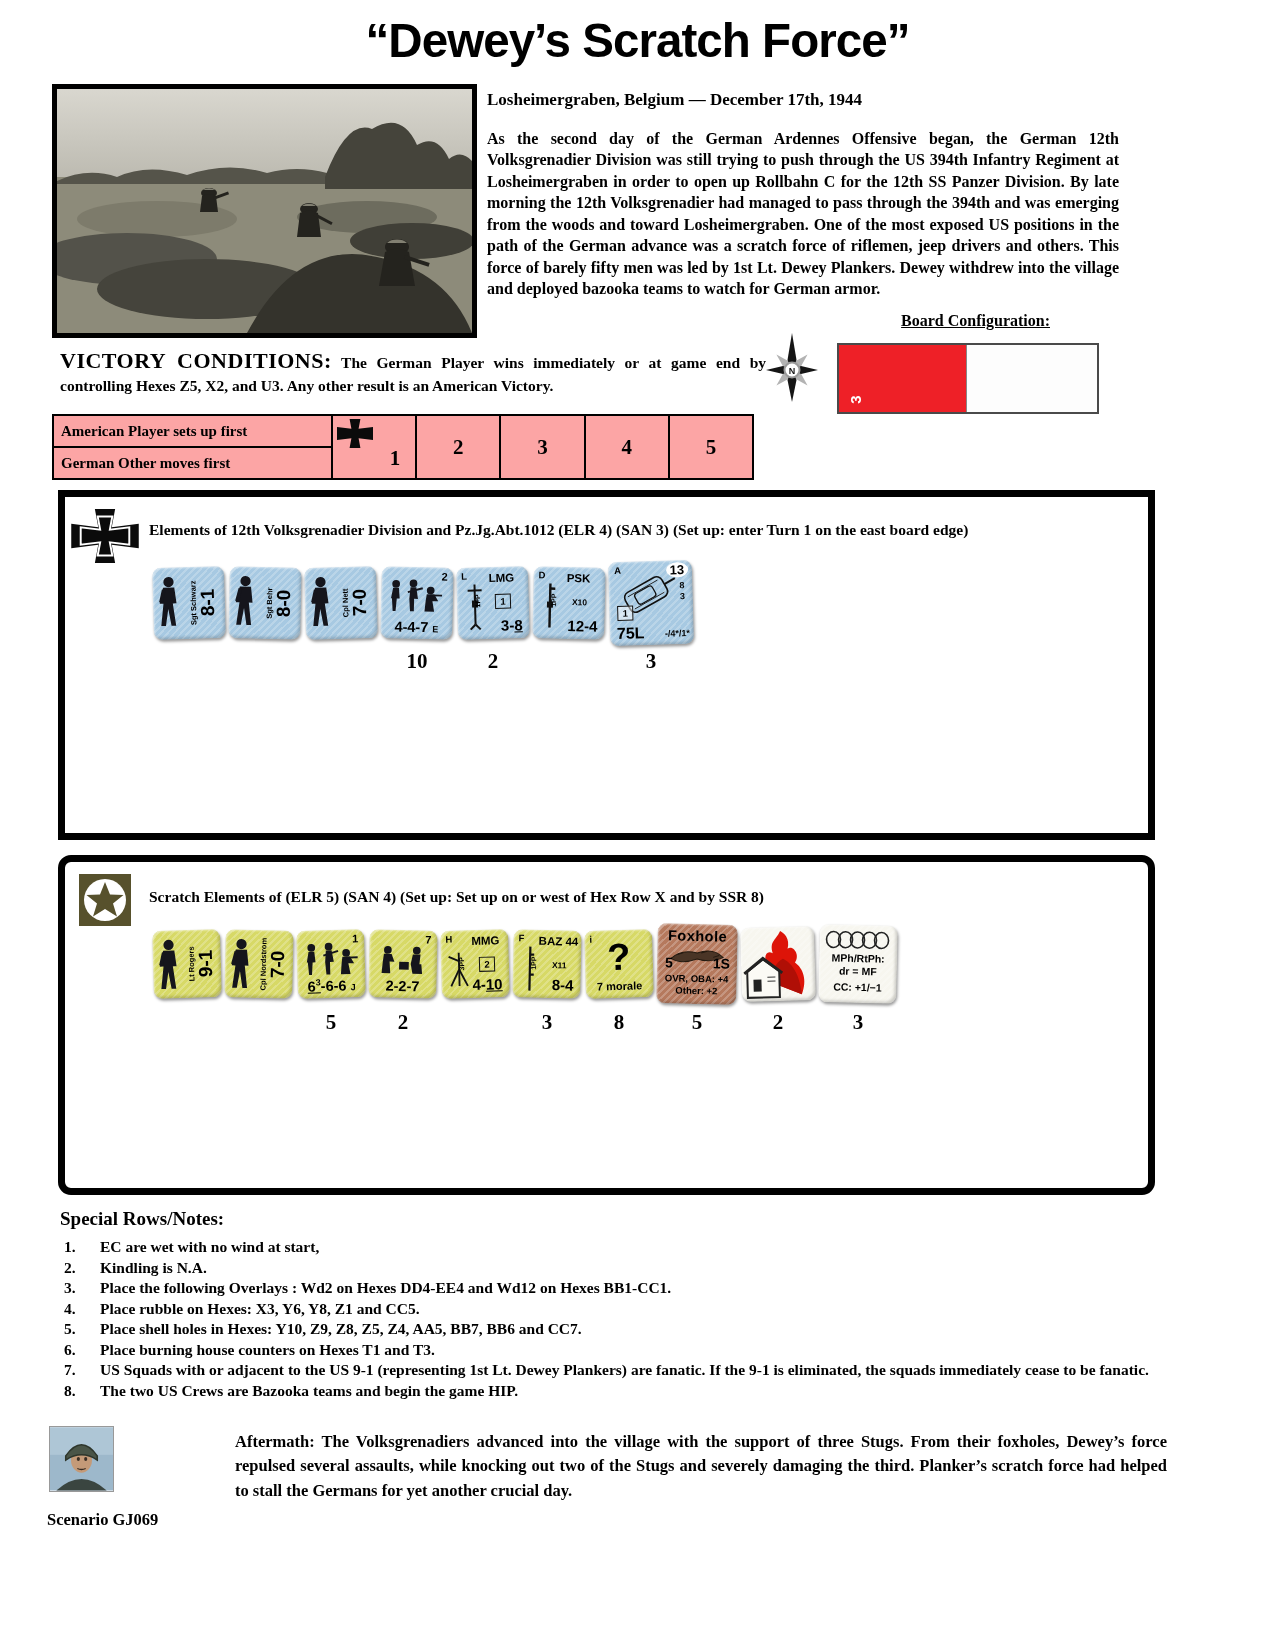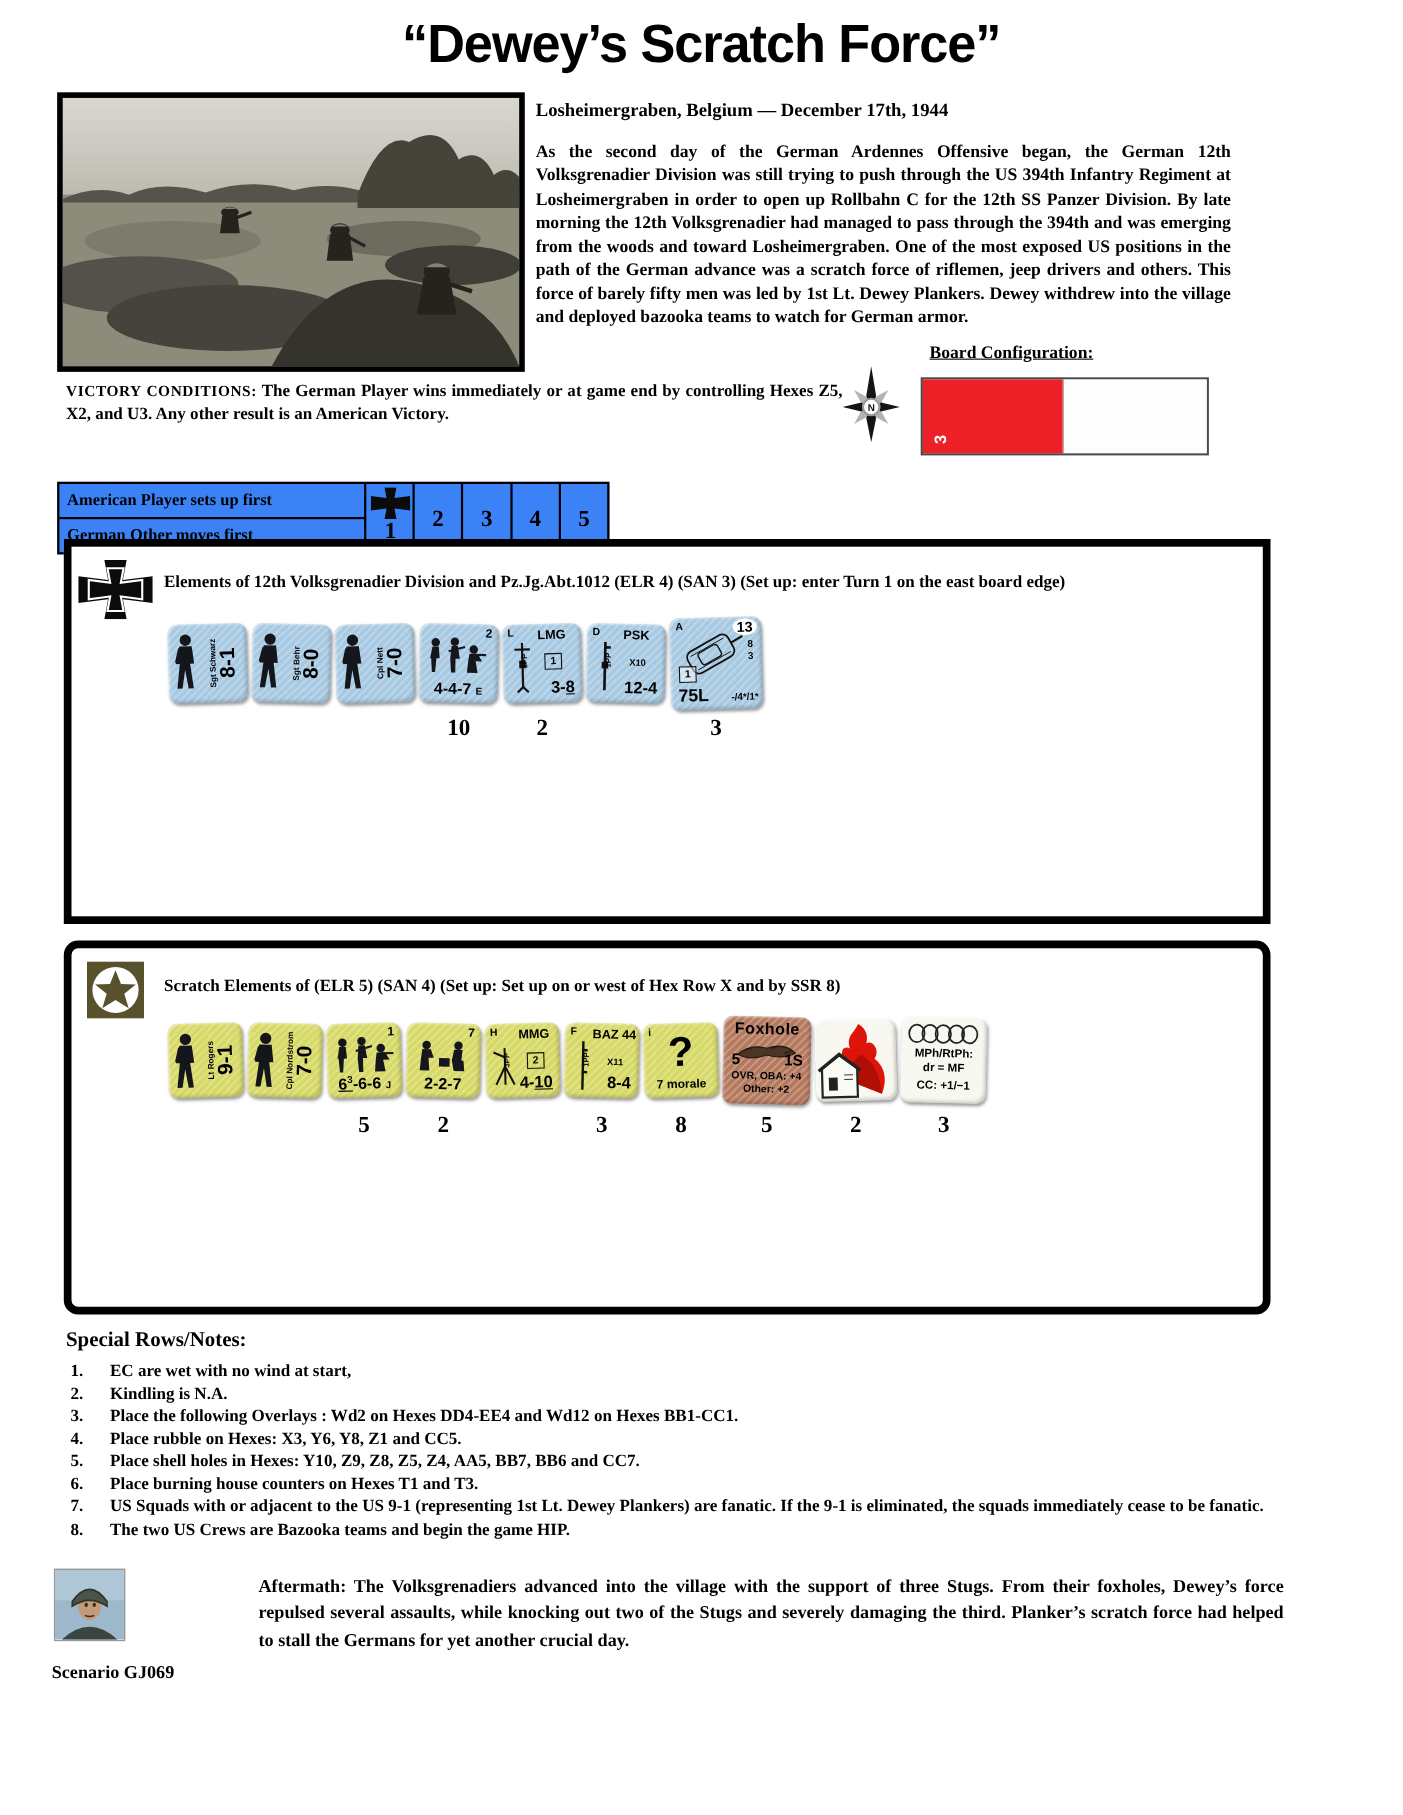--- a/index.html
+++ b/index.html
@@ -13,37 +13,37 @@
   .photo-frame{position:absolute;left:52px;top:84px;width:425px;height:254px;
                border:5px solid #000;box-sizing:border-box;background:#9a988c;}
   .photo-frame svg{display:block;width:100%;height:100%;}
   .intro{position:absolute;left:487px;top:90px;width:632px;}
   .intro-heading{font-weight:bold;font-size:17px;margin-bottom:18px;}
   .intro-body{font-weight:bold;font-size:16px;line-height:1.34;text-align:justify;margin:0;}
 
   
   .victory{position:absolute;left:60px;top:346px;width:706px;font-weight:bold;
            font-size:15.5px;line-height:1.35;text-align:justify;}
-  .vc-label{font-size:14px;letter-spacing:.5px;margin-top:36px;}
+  .vc-label{font-size:22px;letter-spacing:.5px;margin-top:36px;}
   .compass{position:absolute;left:760px;top:331px;width:64px;height:78px;}
-  .board-heading{position:absolute;left:845px;top:312px;width:250px;text-align:left;
+  .board-heading{position:absolute;left:800px;top:312px;width:250px;text-align:right;
                  font-weight:bold;font-size:16px;text-decoration:underline;}
   .board-rect{position:absolute;left:837px;top:343px;width:262px;height:71px;
               border:2px solid #4a4a4a;box-sizing:border-box;display:flex;}
   .board-red{width:127px;height:100%;background:#ee2027;position:relative;}
   .board-white{flex:1;background:#fdfdfd;border-left:1px solid #888;}
   .board-num{position:absolute;left:12px;bottom:4px;color:#fff;font-weight:bold;
              font-size:15px;font-family:"Liberation Sans",sans-serif;
              transform:rotate(-90deg);}
   .board-caption{position:absolute;left:831px;top:426px;width:300px;font-weight:bold;
                  font-size:15.5px;line-height:1.35;}
 
   
-  .turn-track{position:absolute;left:52px;top:414px;width:502px;height:66px;
-              border:2.5px solid #000;box-sizing:border-box;display:flex;background:#3b82f6;margin-top:24px;}
+  .turn-track{position:absolute;left:52px;top:414px;width:702px;height:66px;
+              border:2.5px solid #000;box-sizing:border-box;display:flex;background:#fca5a5;}
   .tt-left{width:277px;border-right:2.5px solid #000;display:flex;flex-direction:column;}
   .tt-row{flex:1;display:flex;align-items:center;padding-left:7px;
           font-weight:bold;font-size:15px;}
   .tt-row:first-child{border-bottom:2.5px solid #000;}
   .tt-cells{flex:1;display:flex;}
   .turn-cell{flex:1;border-right:2.5px solid #000;position:relative;display:flex;
              align-items:center;justify-content:center;font-weight:bold;font-size:21px;}
   .turn-cell:last-child{border-right:none;}
   .turn-cell.first{justify-content:flex-end;align-items:flex-end;}
   .turn-cell.first .turn-num{position:absolute;right:15px;bottom:7px;}

